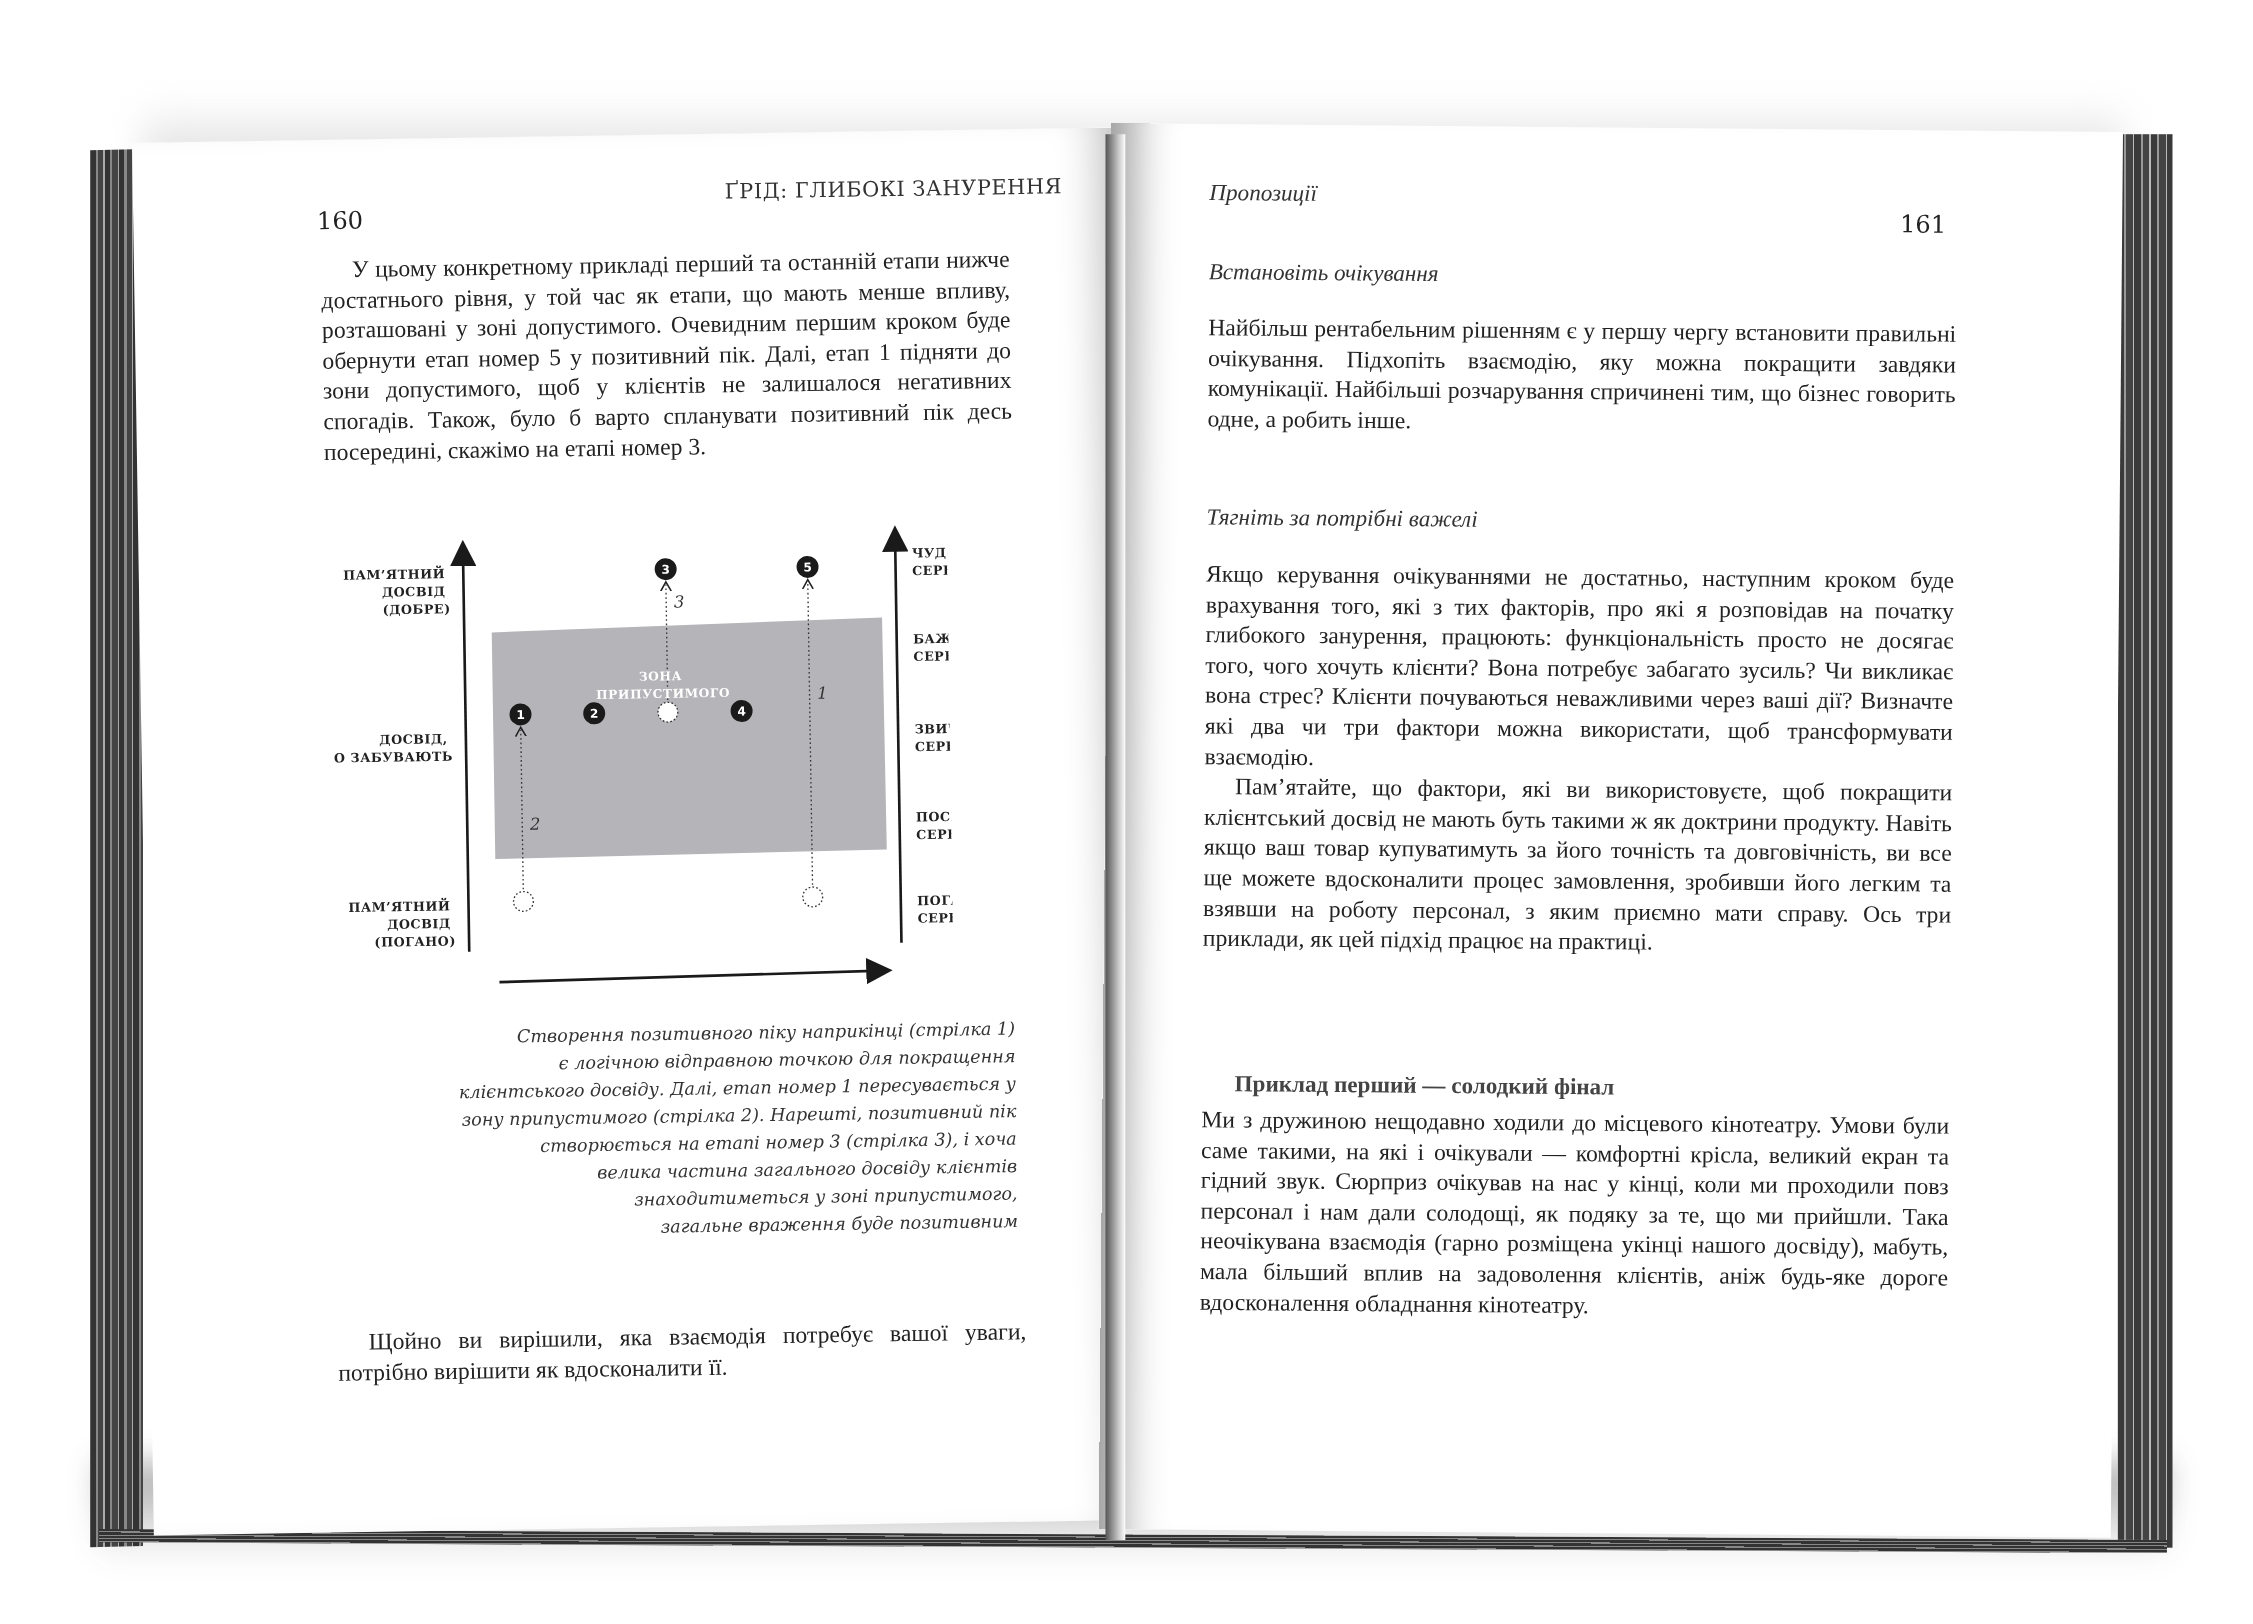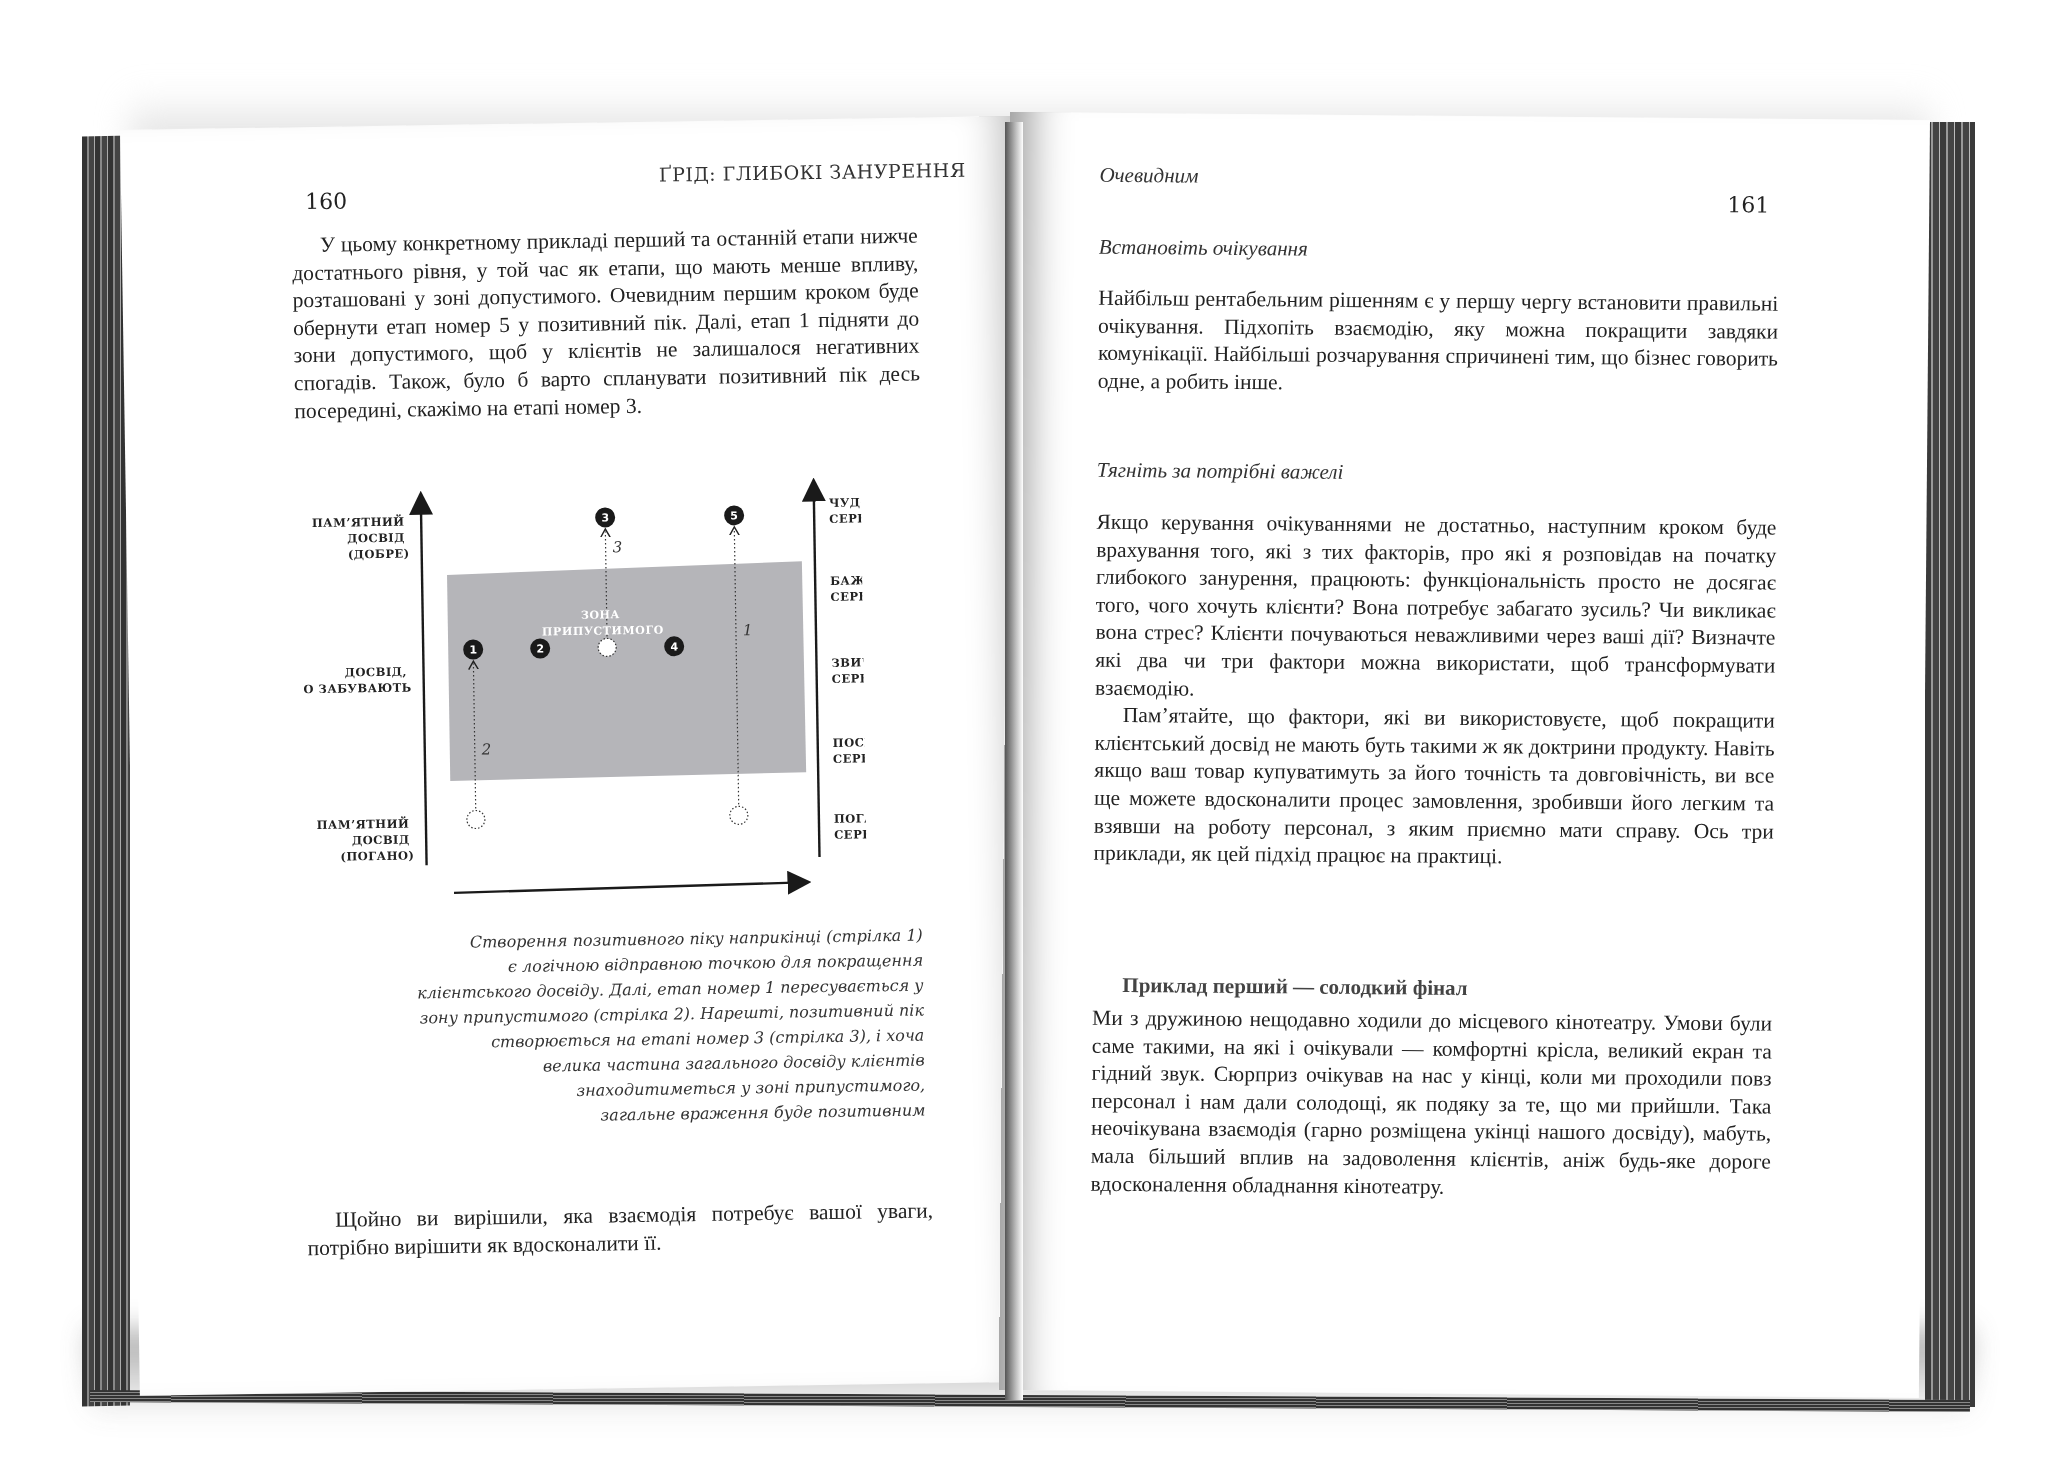--- a/index.html
+++ b/index.html
@@ -31,21 +31,21 @@
 <body>
 
 <div class="shadow-top"></div>
 <div class="shadow"></div>
 <div class="edges-left"></div>
 <div class="edges-right"></div>
 <div class="edges-bottom"></div>
 
 <div class="page left">
   <div class="running-head" style="left:538px;top:42px;">ҐРІД: ГЛИБОКІ ЗАНУРЕННЯ</div>
-  <div class="pnum" style="left:184px;top:62px;">160</div>
+  <div class="pnum" style="left:167px;top:62px;">160</div>
 
   <div class="body-text" style="left:170px;top:105px;width:626px;">
     <p>У цьому конкретному прикладі перший та останній етапи нижче достатнього рівня, у той час як етапи, що мають менше впливу, розташовані у зоні допустимого. Очевидним першим кроком буде обернути етап номер 5 у позитивний пік. Далі, етап 1 підняти до зони допустимого, щоб у клієнтів не залишалося негативних спогадів. Також, було б варто спланувати позитивний пік десь посередині, скажімо на етапі номер 3.</p>
   </div>
 
   <svg class="diagram" style="left:175px;top:350px;" width="560" height="430" viewBox="0 0 560 430">
     <defs>
       <marker id="ah" markerWidth="10" markerHeight="10" refX="6" refY="5" orient="auto">
         <path d="M0,0 L10,5 L0,10 z" fill="#1a1a1a"></path>
       </marker>
@@ -119,21 +119,21 @@
       <div>знаходитиметься у зоні припустимого,</div>
       <div>загальне враження буде позитивним</div>
     </div>
 
   <div class="body-text" style="left:170px;top:1080px;width:626px;">
     <p>Щойно ви вирішили, яка взаємодія потребує вашої уваги, потрібно вирішити як вдосконалити її.</p>
   </div>
 </div>
 
 <div class="page right">
-  <div class="subhead" style="left:90px;top:50px;">Очевидним</div>
+  <div class="subhead" style="left:90px;top:50px;">Пропозиції</div>
   <div class="pnum" style="left:718px;top:74px;">161</div>
 
   <div class="subhead" style="left:90px;top:122px;">Встановіть очікування</div>
   <div class="body-text" style="left:90px;top:172px;width:680px;">
     <p class="noindent">Найбільш рентабельним рішенням є у першу чергу встановити правильні очікування. Підхопіть взаємодію, яку можна покращити завдяки комунікації. Найбільші розчарування спричинені тим, що бізнес говорить одне, а робить інше.</p>
   </div>
 
   <div class="subhead" style="left:90px;top:345px;">Тягніть за потрібні важелі</div>
   <div class="body-text" style="left:90px;top:396px;width:680px;">
     <p class="noindent">Якщо керування очікуваннями не достатньо, наступним кроком буде врахування того, які з тих факторів, про які я розповідав на початку глибокого занурення, працюють: функціональність просто не досягає того, чого хочуть клієнти? Вона потребує забагато зусиль? Чи викликає вона стрес? Клієнти почуваються неважливими через ваші дії? Визначте які два чи три фактори можна використати, щоб трансформувати взаємодію.</p>

